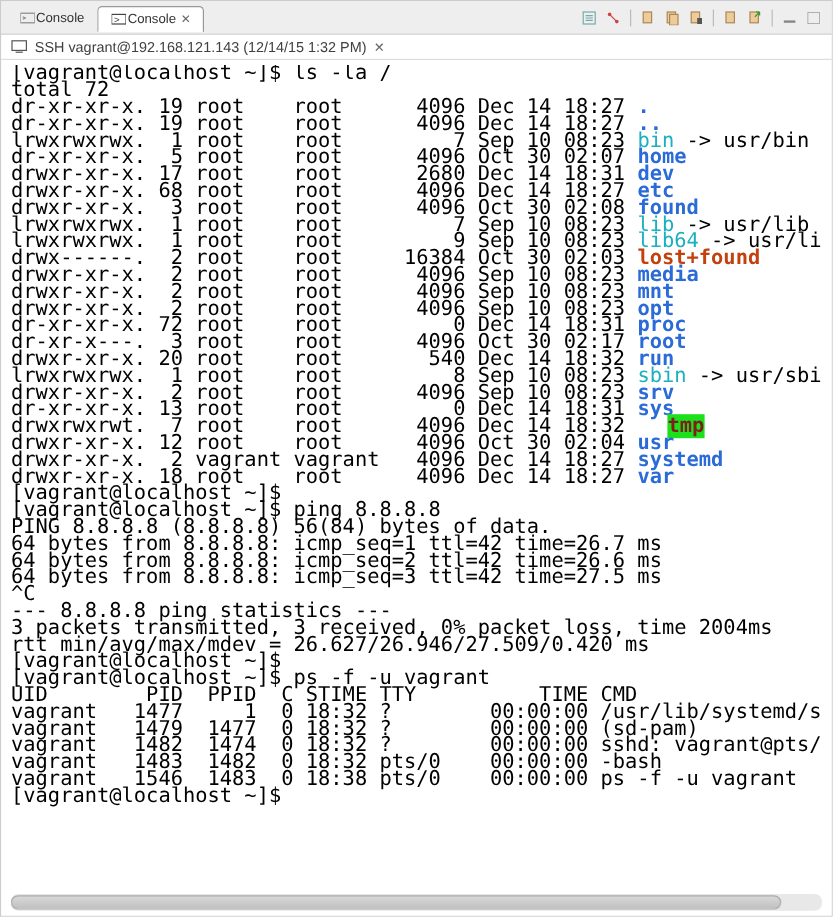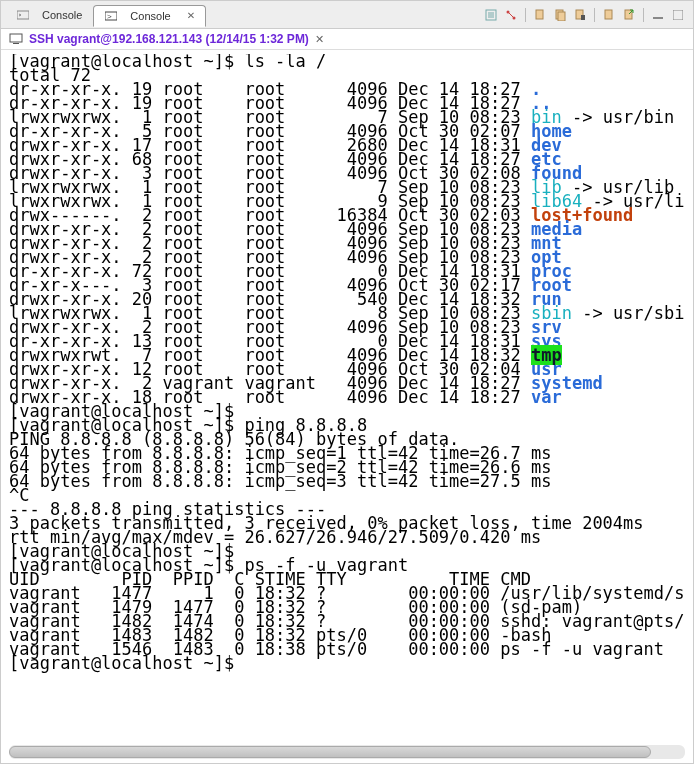--- a/index.html
+++ b/index.html
@@ -22,21 +22,21 @@
   display: flex;
   align-items: center;
   height: 28px;
   background: #eeeeee;
   border-bottom: 1px solid #ccc;
   padding-left: 4px;
 }
 .tab {
   display: flex;
   align-items: center;
-  gap: 12px;
+  gap: 0;
   padding: 3px 10px;
   font-size: 11px;
   color: #333;
   border: 1px solid transparent;
   border-top-left-radius: 4px;
   border-top-right-radius: 4px;
   cursor: pointer;
 }
 .tab.active {
   background: #fff;
@@ -73,42 +73,42 @@
 .subheader {
   display: flex;
   align-items: center;
   gap: 6px;
   padding: 3px 8px;
   background: #fff;
   border-bottom: 1px solid #ddd;
   font-size: 12px;
 }
 .subheader .icon { width: 14px; height: 14px; }
-.subheader .title { font-weight: bold; color: #6d28d9; }
+.subheader .title { font-weight: normal; color: #404040; }
 .subheader .close2 { font-size: 11px; color: #666; cursor:pointer; }
 .terminal-wrap {
   flex: 1;
   background: #fff;
   padding: 4px 8px 0 8px;
   overflow: hidden;
   position: relative;
 }
 .terminal {
   font-family: "DejaVu Sans Mono", "Menlo", "Consolas", monospace;
   font-size: 17px;
   line-height: 14px;
   white-space: pre;
   color: #000;
   height: 100%;
   overflow: auto;
 }
 .dir { color: #2a6bd8; font-weight: bold; }
 .link { color: #19b0bf; font-weight: normal; }
 .lostfound { color: #c2410c; font-weight: bold; }
-.tmp { background: #1de01d; color: #0f172a; font-weight: bold; }
+.tmp { background: #1de01d; color: #7f1d1d; font-weight: bold; margin-left: 25px; }
 .scrollbar {
   position: absolute;
   bottom: 4px;
   left: 8px;
   right: 8px;
   height: 14px;
   background: #e8e8e8;
   border-radius: 6px;
 }
 .scrollbar .thumb {

